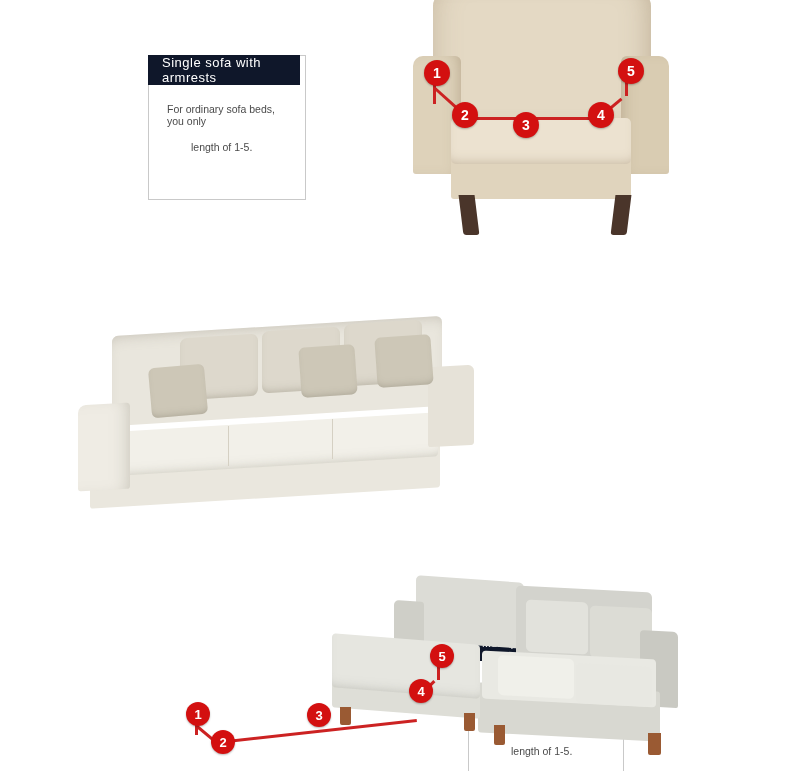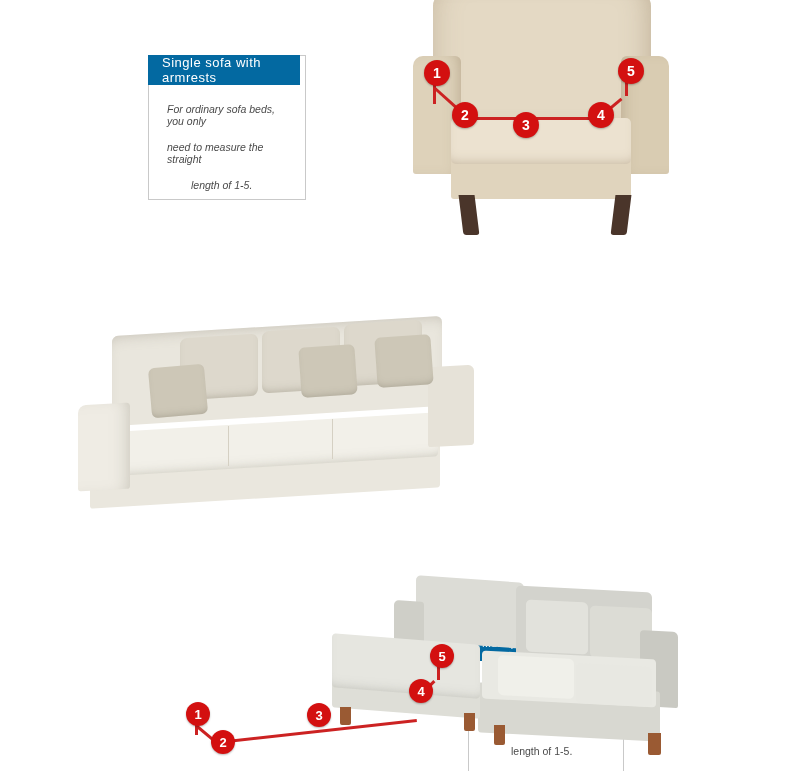--- a/index.html
+++ b/index.html
@@ -24,21 +24,21 @@
   #section-3 { top: 535px; height: 236px; }
 
   
   .card {
     position: absolute;
     background: #ffffff;
     border: 1px solid #c9c9c9;
     box-sizing: border-box;
   }
   .card-header {
-    background: #0369a1;
+    background: #0f172a;
     color: #ffffff;
     box-sizing: border-box;
     display: flex;
     align-items: center;
     padding-left: 14px;
     letter-spacing: 0.5px;
   }
   .card-body {
     box-sizing: border-box;
     padding: 14px 18px 10px 18px;
@@ -46,21 +46,21 @@
   }
   .card-body p {
     margin: 0 0 14px 0;
     line-height: 1.15;
   }
   .card-body p:last-child { margin-bottom: 0; margin-left: 24px; }
 
   
   #card-1 { left: 148px; top: 55px; width: 158px; height: 145px; }
   #card-1 .card-header { height: 30px; width: 152px; margin-left: -1px; margin-top: -1px; font-size: 13px; }
-  #card-1 .card-body { font-size: 10.5px; padding-top: 18px; font-style: italic; }
+  #card-1 .card-body { font-size: 10.5px; padding-top: 18px; }
   
   #card-2 { left: 468px; top: 337px; width: 156px; height: 145px; }
   #card-2 .card-header { height: 24px; width: 154px; margin-left: -1px; margin-top: -1px; font-size: 10.5px; }
   #card-2 .card-body { font-size: 10.5px; padding-top: 20px; }
 
   
   .badge {
     position: absolute;
     background: #d31010;
     color: #ffffff;
@@ -222,21 +222,20 @@
   <div class="mline" style="left:433px; top:72px; width:3px; height:32px;"></div>
   <div class="mline" style="left:434px; top:86px; width:32px; height:3px; transform:rotate(42deg); transform-origin:left center;"></div>
   <div class="mline" style="left:462px; top:117px; width:140px; height:3px;"></div>
   <div class="mline" style="left:597px; top:118px; width:32px; height:3px; transform:rotate(-40deg); transform-origin:left center;"></div>
   <div class="mline" style="left:625px; top:70px; width:3px; height:26px;"></div>
 
   <div class="card" id="card-1">
     <div class="card-header">Single sofa with armrests</div>
     <div class="card-body">
       <p>For ordinary sofa beds, you only</p>
-      <p>need to measure the straight</p>
       <p>length of 1-5.</p>
     </div>
   </div>
 
   <div class="badge sz1" style="left:424px; top:60px;">
       <span>1</span>
     </div>
   <div class="badge sz1" style="left:452px; top:102px;">
       <span>2</span>
     </div>

